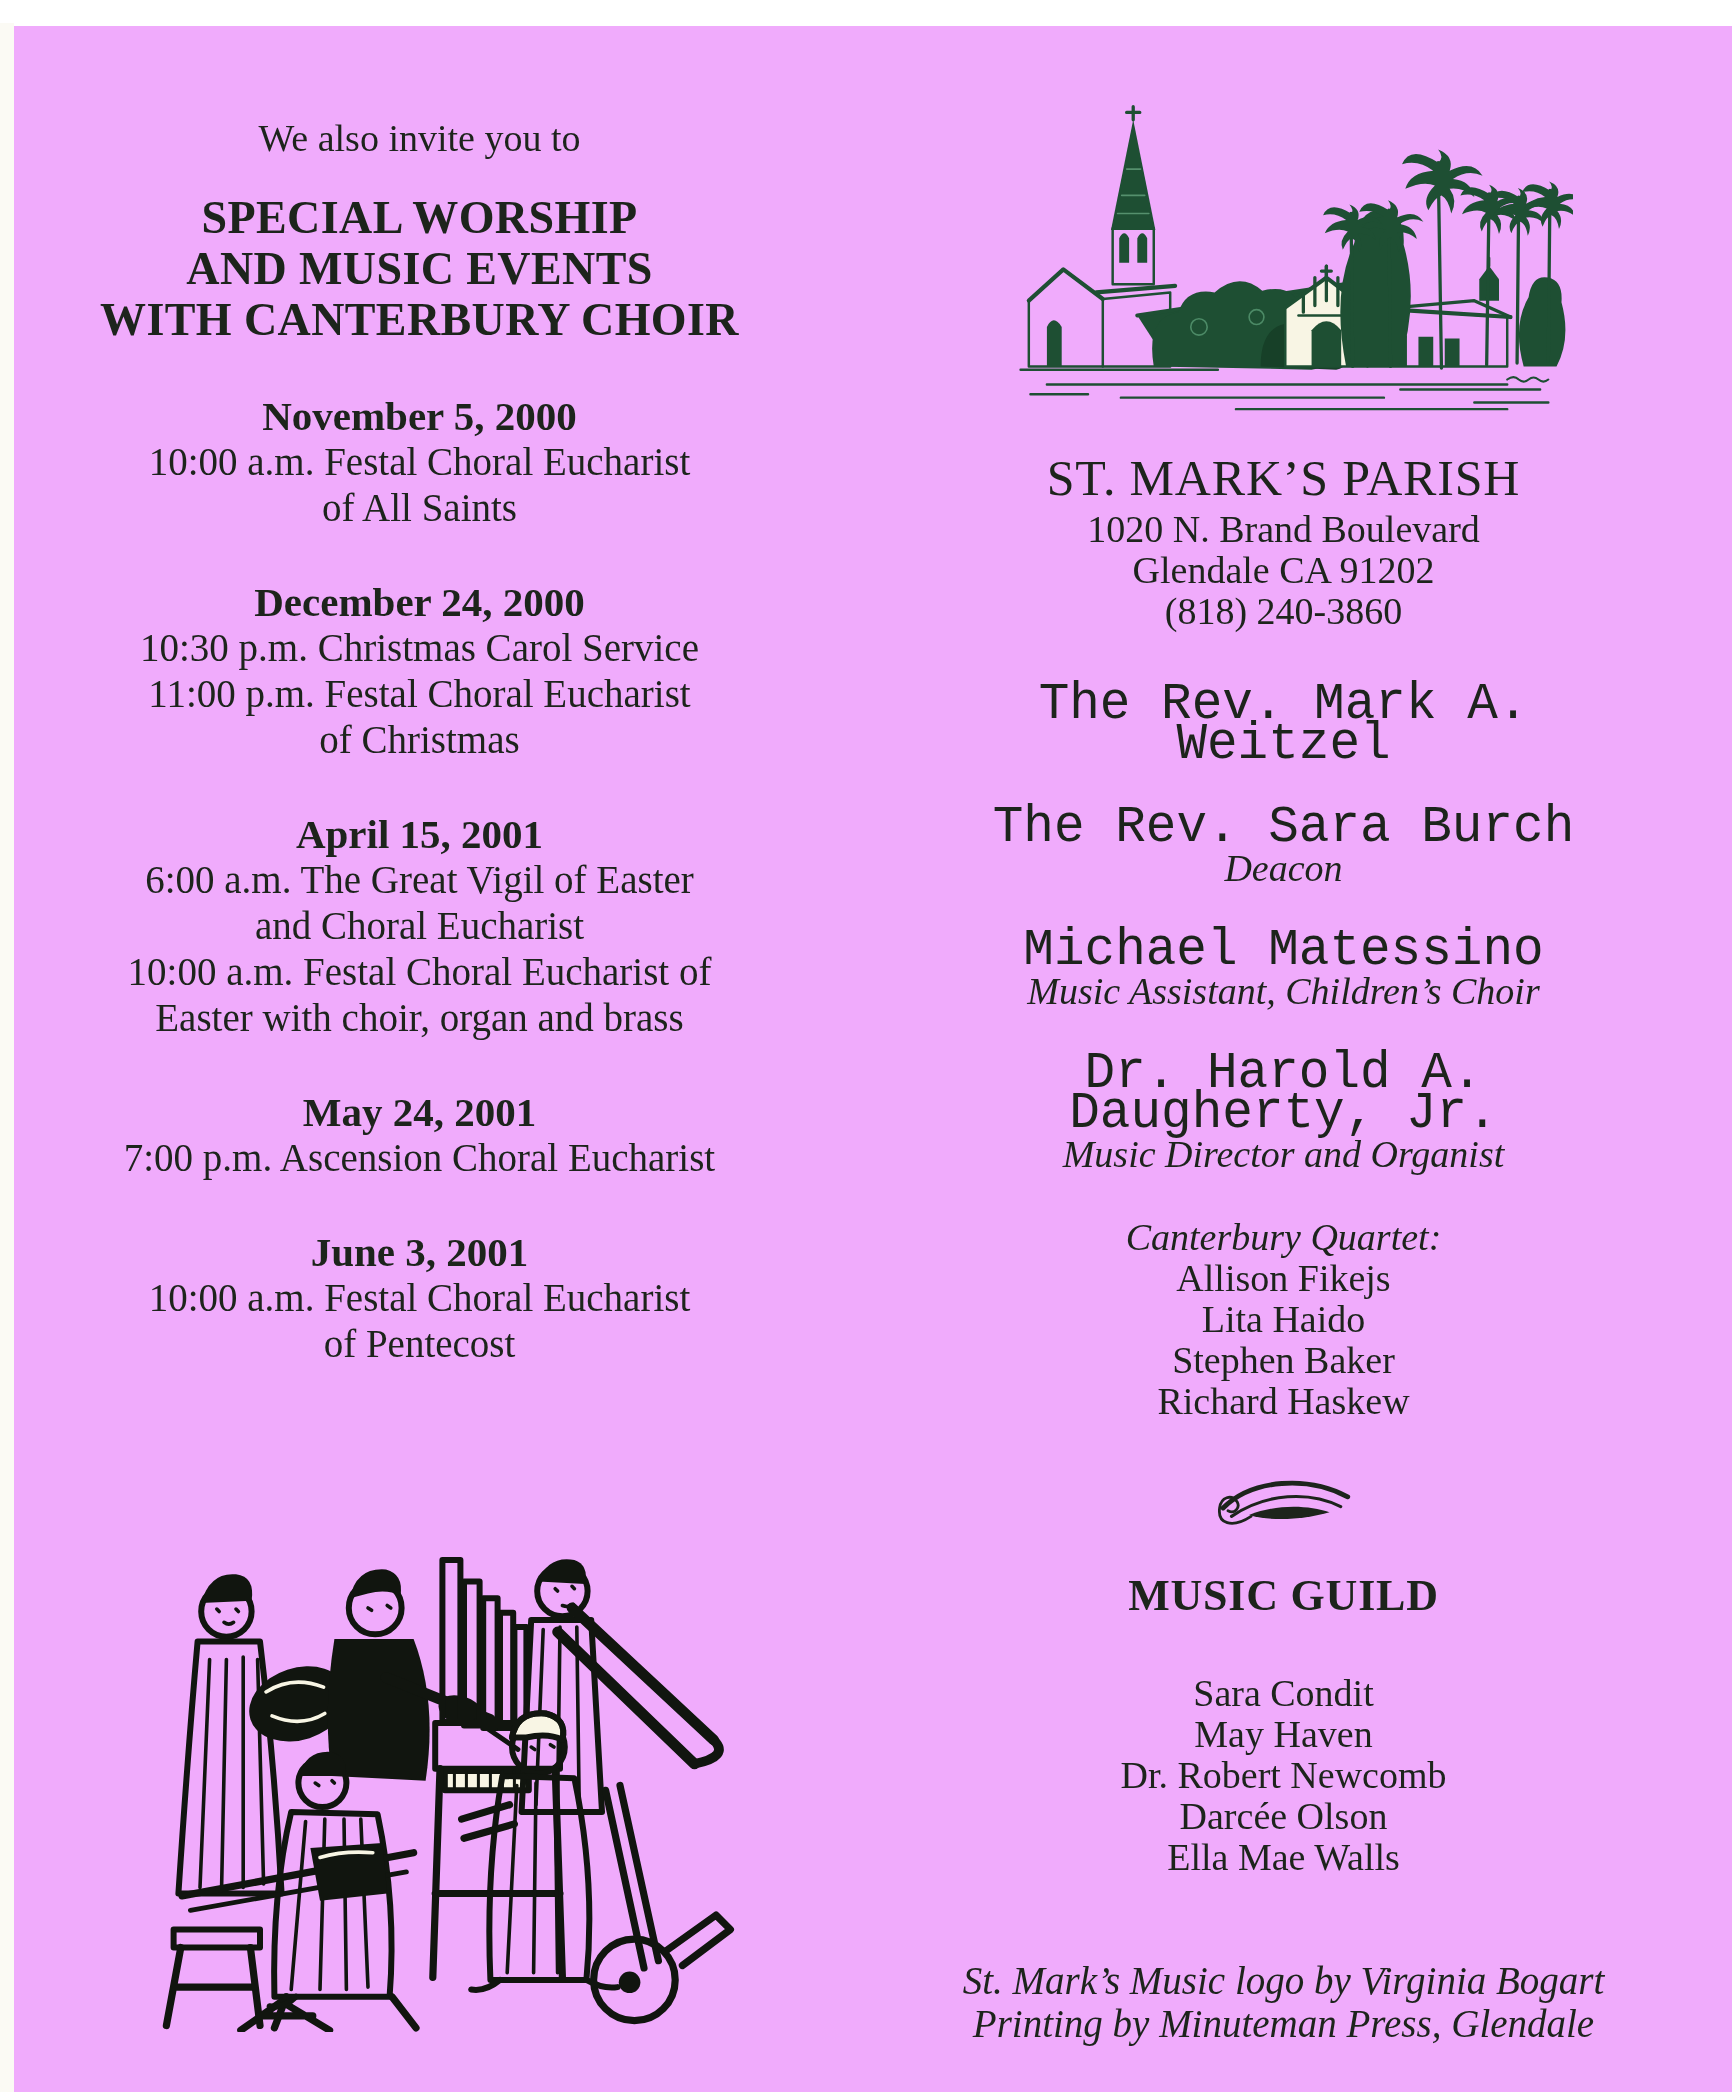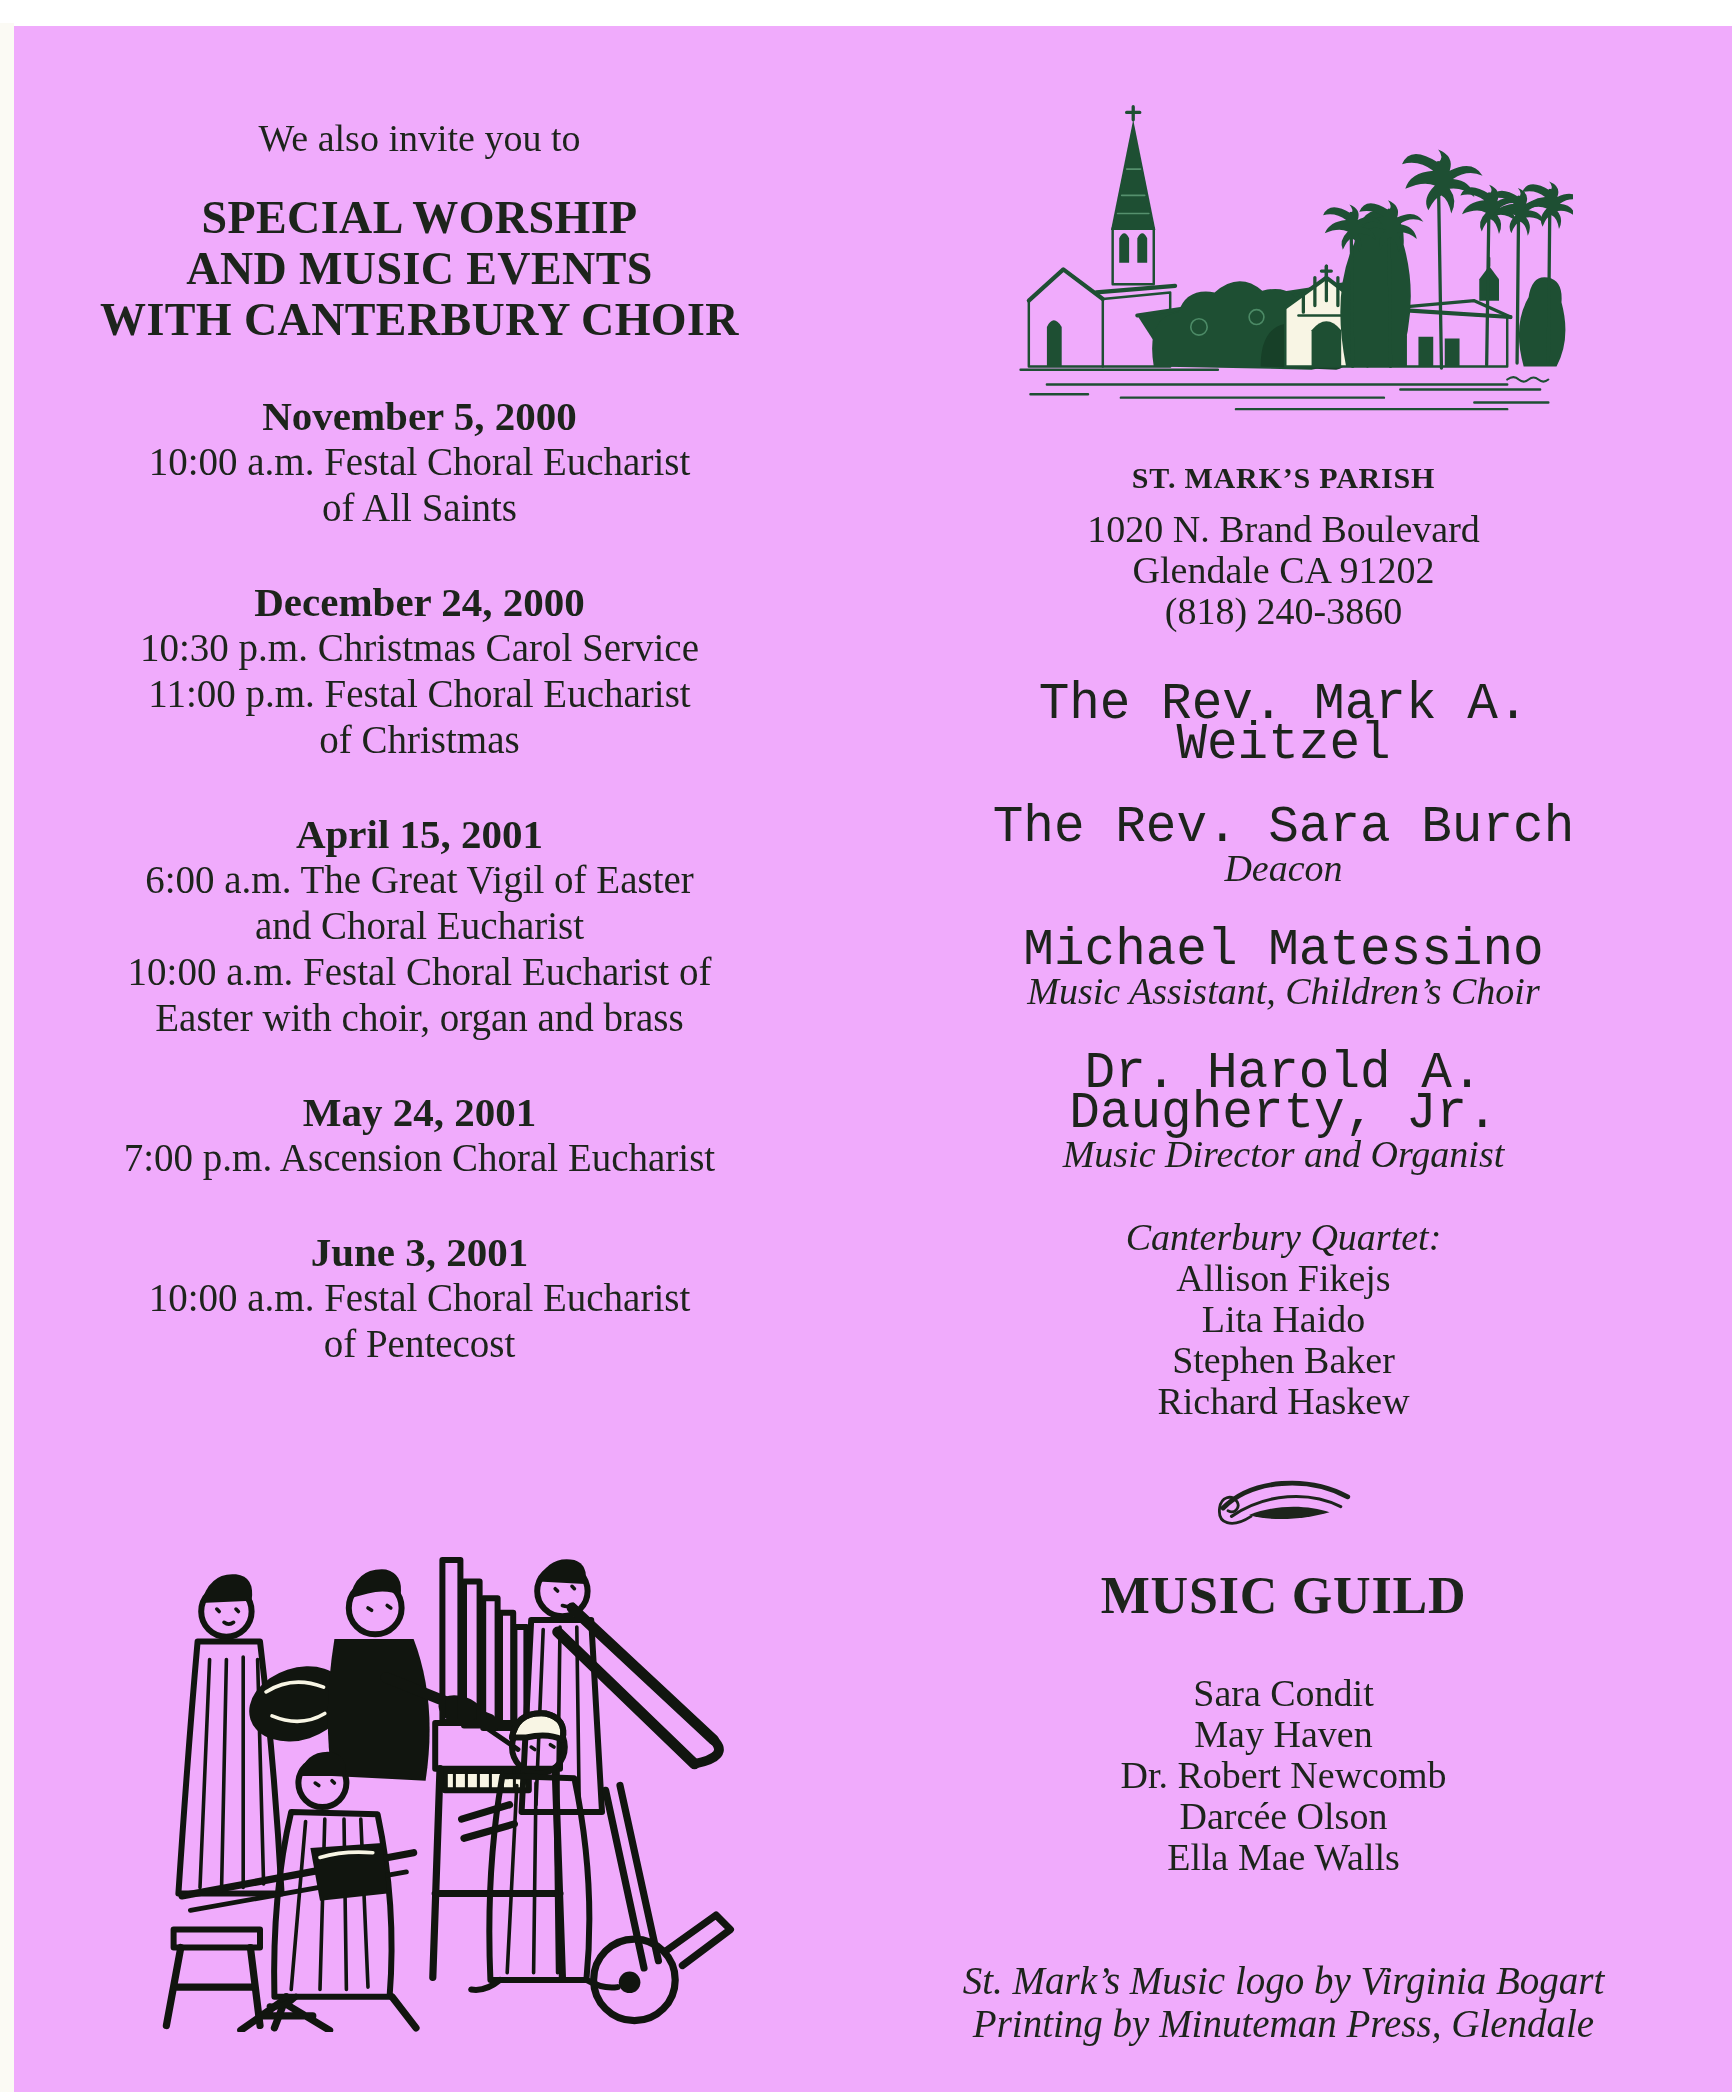--- a/index.html
+++ b/index.html
@@ -17,32 +17,32 @@
   .col-right{position:absolute;left:938px;top:0;width:691px;text-align:center;}
   p,h1,h2,figure{margin:0;padding:0;}
   .intro{margin-top:117px;font-size:38px;line-height:43px;}
   .title{margin-top:32px;font-size:46px;line-height:51px;font-weight:700;letter-spacing:0.4px;}
   .title span{display:block;}
   .event{margin-top:48px;}
   .event .date{font-size:41px;line-height:46px;font-weight:700;}
   .event .line{font-size:39px;line-height:46px;}
   .fig-musicians{margin:130px 0 0 74px;width:600px;height:535px;}
   .fig-church{margin:105px 0 0 76px;width:559px;height:314px;}
-  .parish-name{margin-top:35px;font-size:30px;line-height:48px;font-weight:700;letter-spacing:0.8px;}
+  .parish-name{margin-top:35px;font-size:50px;line-height:48px;font-weight:400;letter-spacing:0.8px;}
   .addr{font-size:38px;line-height:41px;}
   .addr-block{margin-top:6.6px;}
   .staff{margin-top:43px;}
   .staff.first{margin-top:53px;}
   .staff .name{font-size:51px;line-height:40px;font-family:Liberation Mono, monospace;}
   .staff .role{font-size:38px;line-height:40px;font-style:italic;}
   .quartet{margin-top:43px;}
   .quartet .qhead{font-size:38px;line-height:41px;font-style:italic;}
   .quartet .member{font-size:38px;line-height:41px;}
   .fig-ornament{margin:51px auto 0;width:164px;height:63px;}
-  .guild-head{margin-top:36px;font-size:52px;line-height:48px;font-weight:700;letter-spacing:0.8px;}
+  .guild-head{margin-top:36px;font-size:44px;line-height:48px;font-weight:700;letter-spacing:0.8px;}
   .guild-list{margin-top:53px;}
   .guild-list .member{font-size:38px;line-height:41px;}
   .credits{margin-top:81px;}
   .credits p{font-size:39px;line-height:43px;font-style:italic;}
 </style>
 </head>
 <body>
 
 <div class="page">
   <div class="scan-top"></div>

